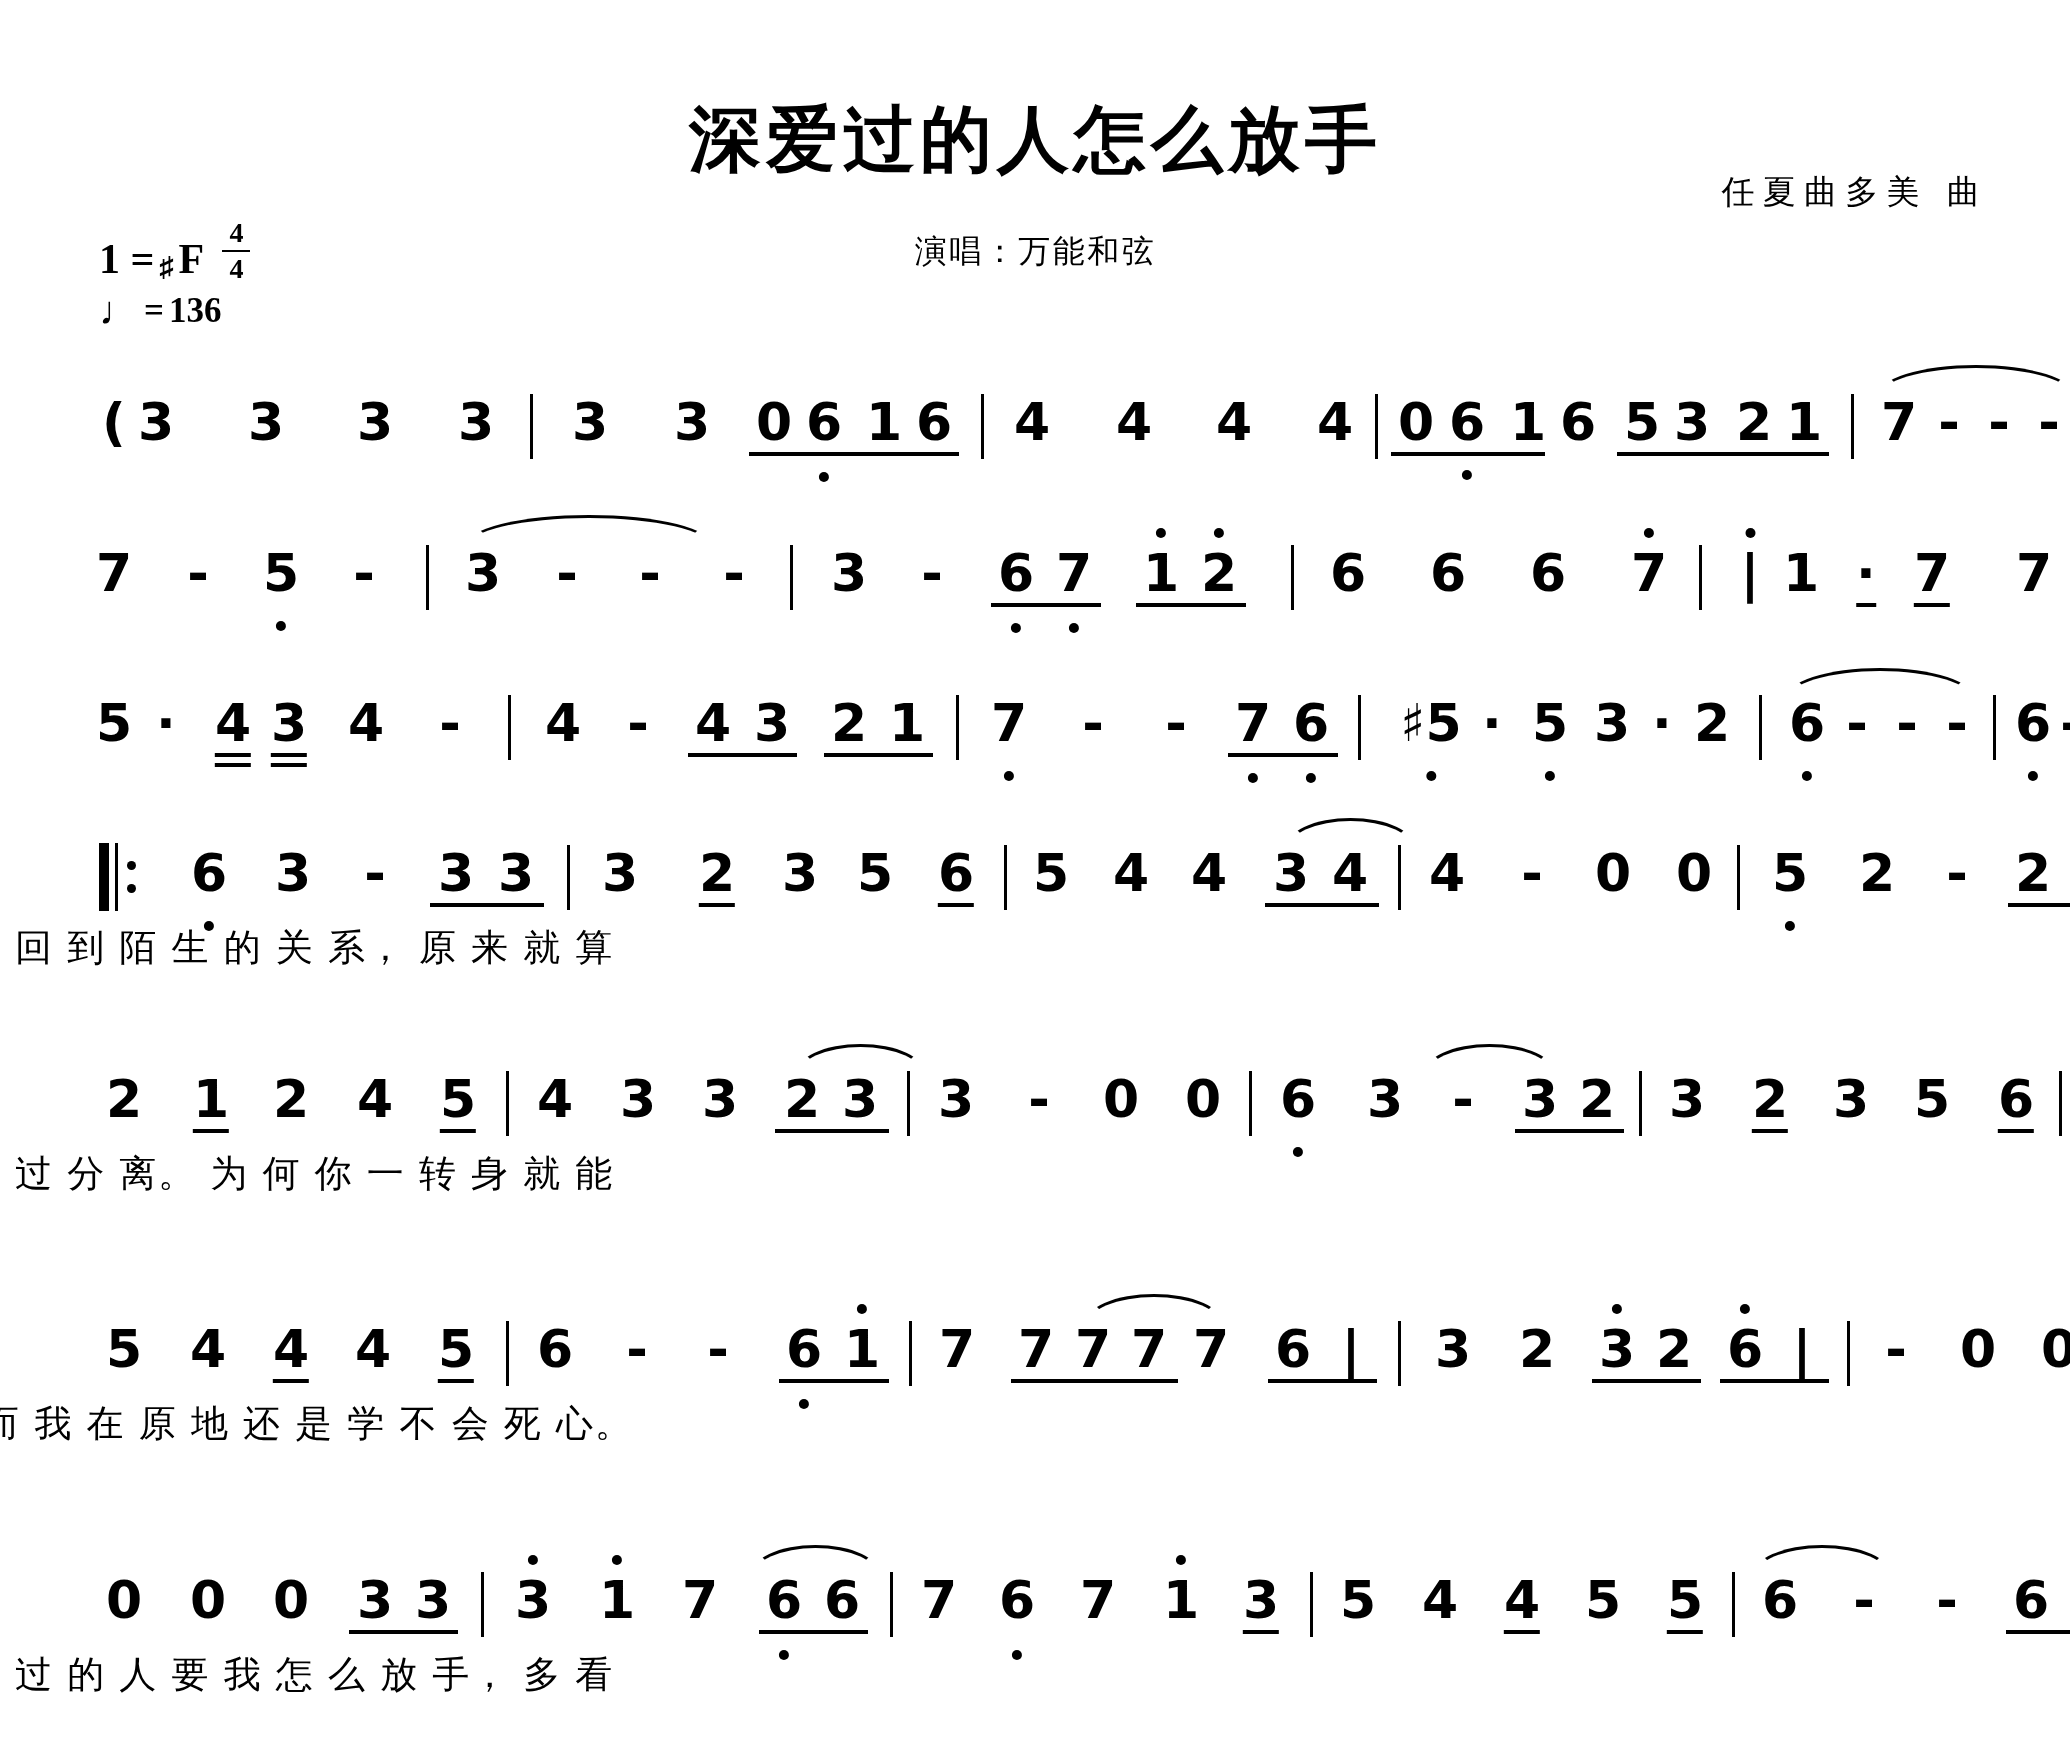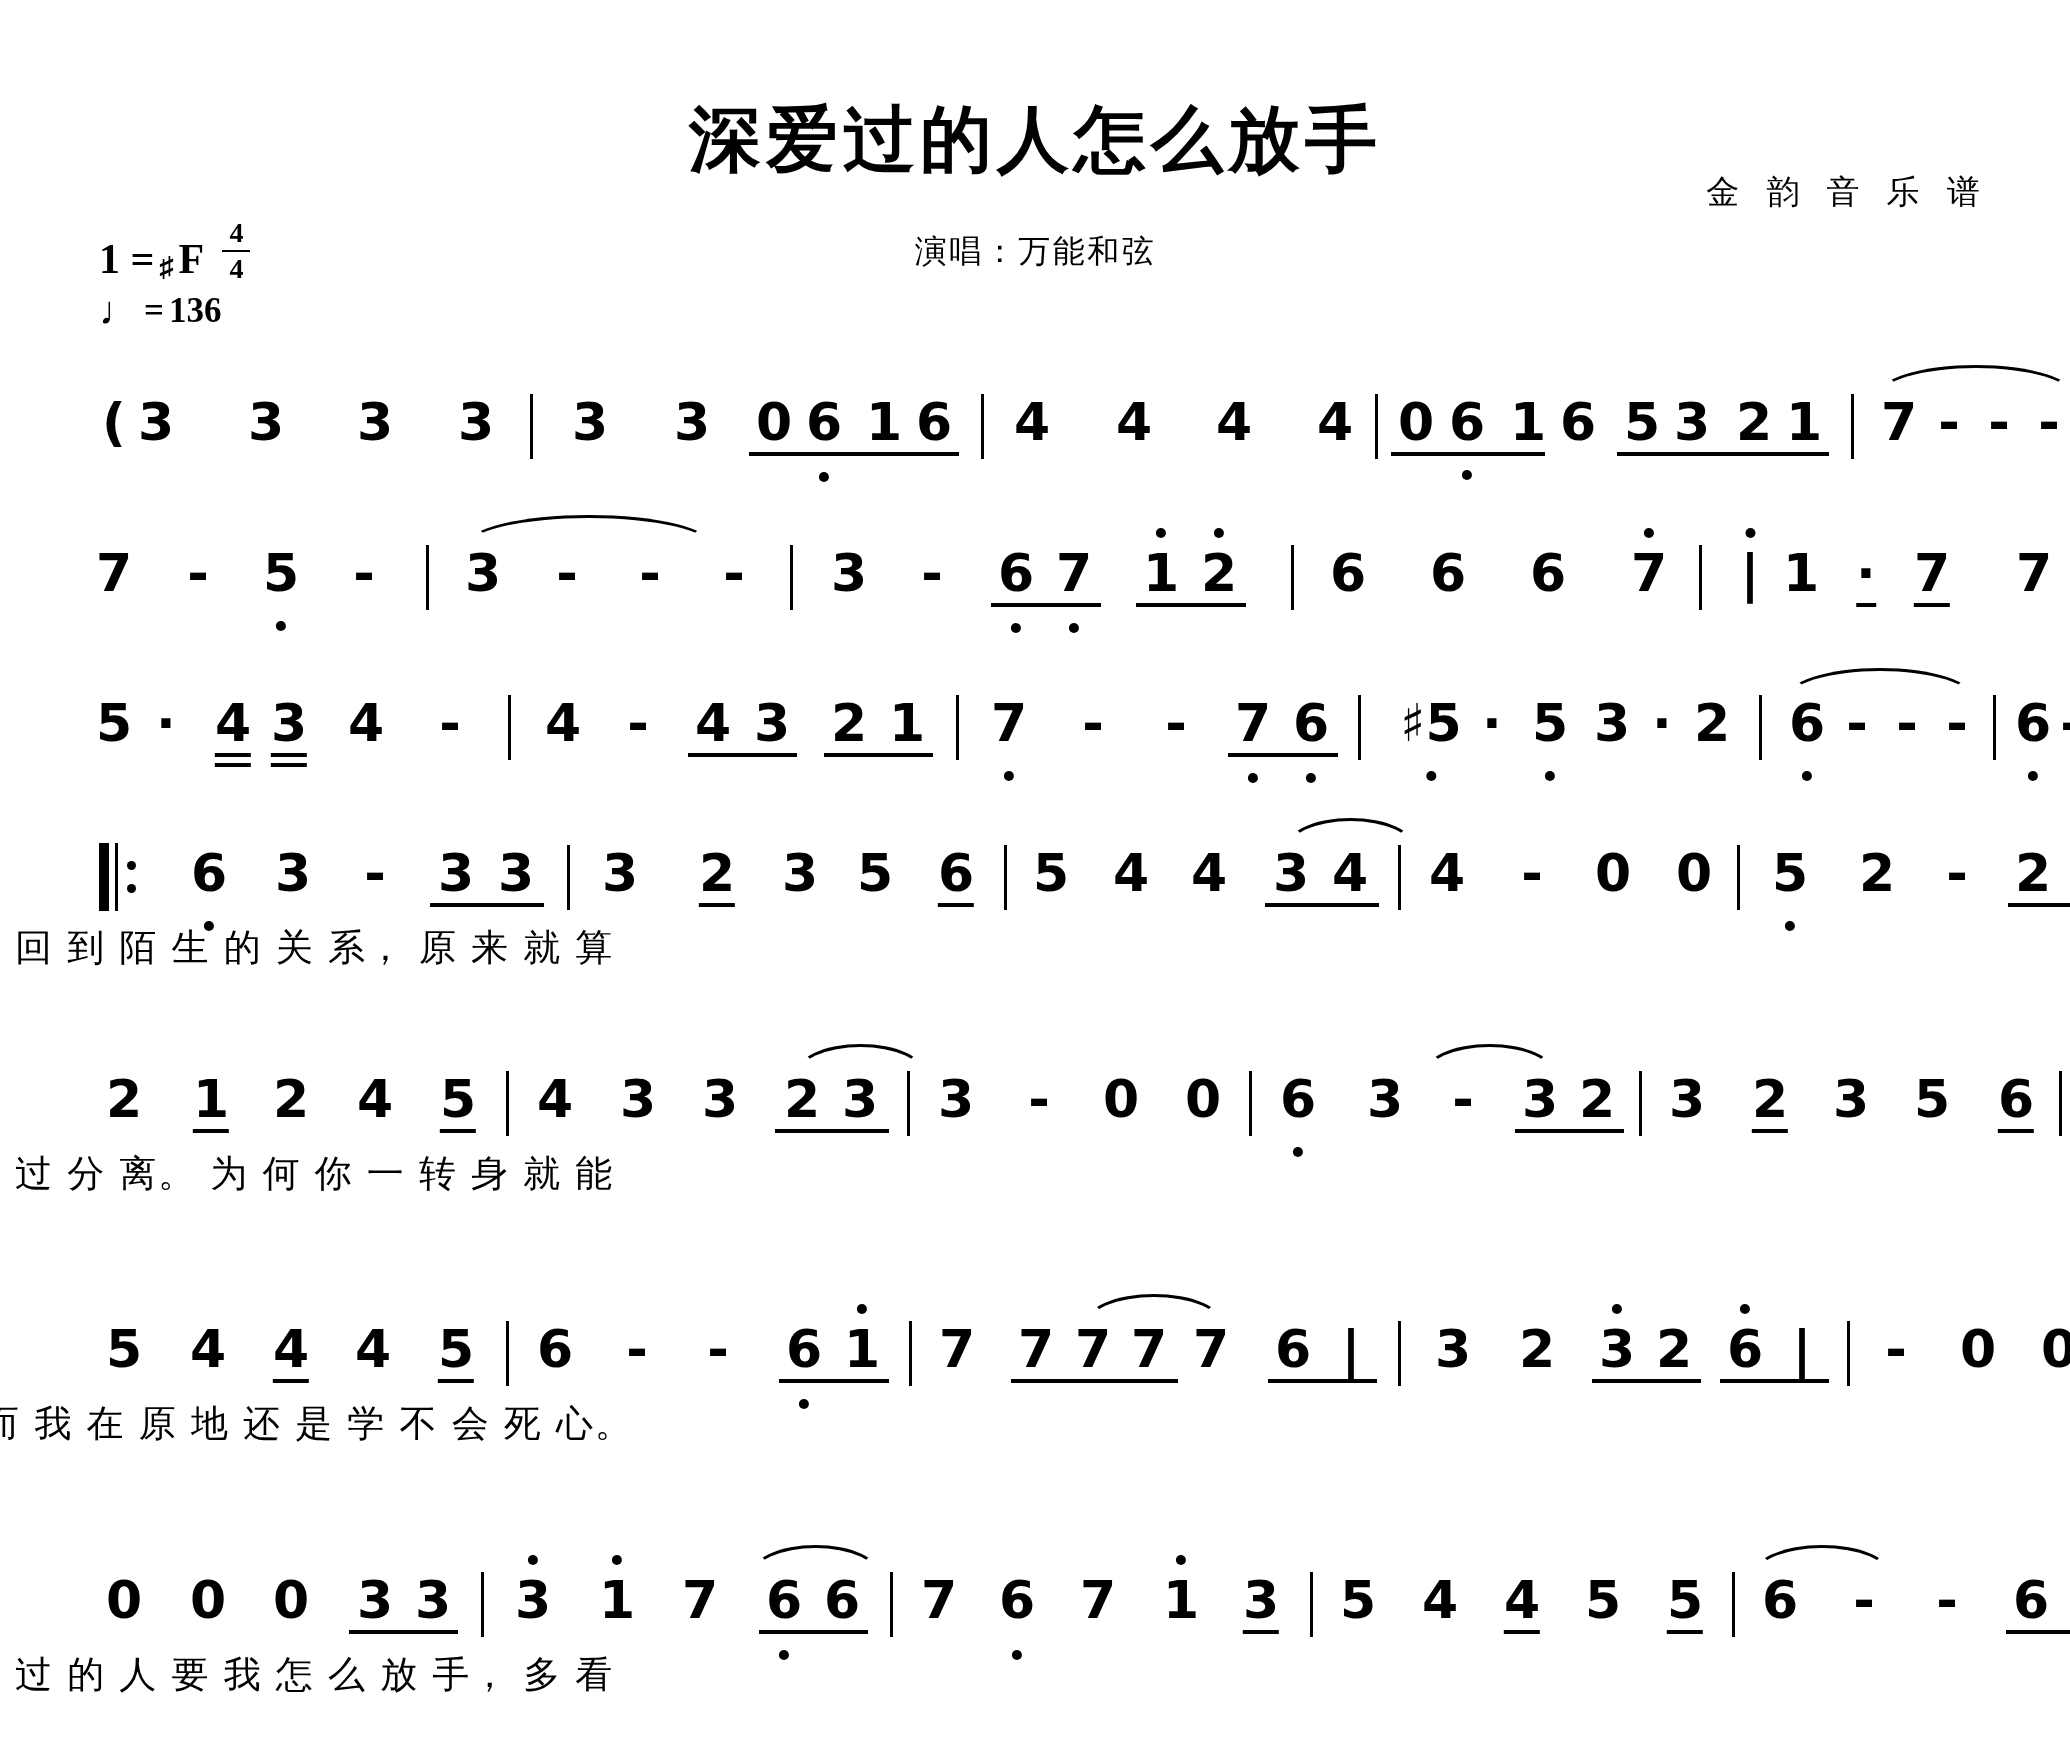--- a/index.html
+++ b/index.html
@@ -210,21 +210,21 @@
     border-radius: 50% 50% 0 0 / 100% 100% 0 0;
     height: 28px;
   }
 </style>
 </head>
 <body>
 
 <div class="title">深爱过的人怎么放手</div>
 <div class="singer">演唱：万能和弦</div>
 <div class="credits">
-  <div>金 韵 音 乐 谱</div>
+  <div>任夏曲多美 曲</div>
 </div>
 
 <div class="keyblock">
   <div class="row1">
     <span>1 =</span>
     <span class="sharp">♯</span>
     <span>F</span>
     <span class="meter">
       <span>4</span>
       <span style="width:28px;height:2.5px;background:#000;display:block;margin:2.5px 0;"></span>

